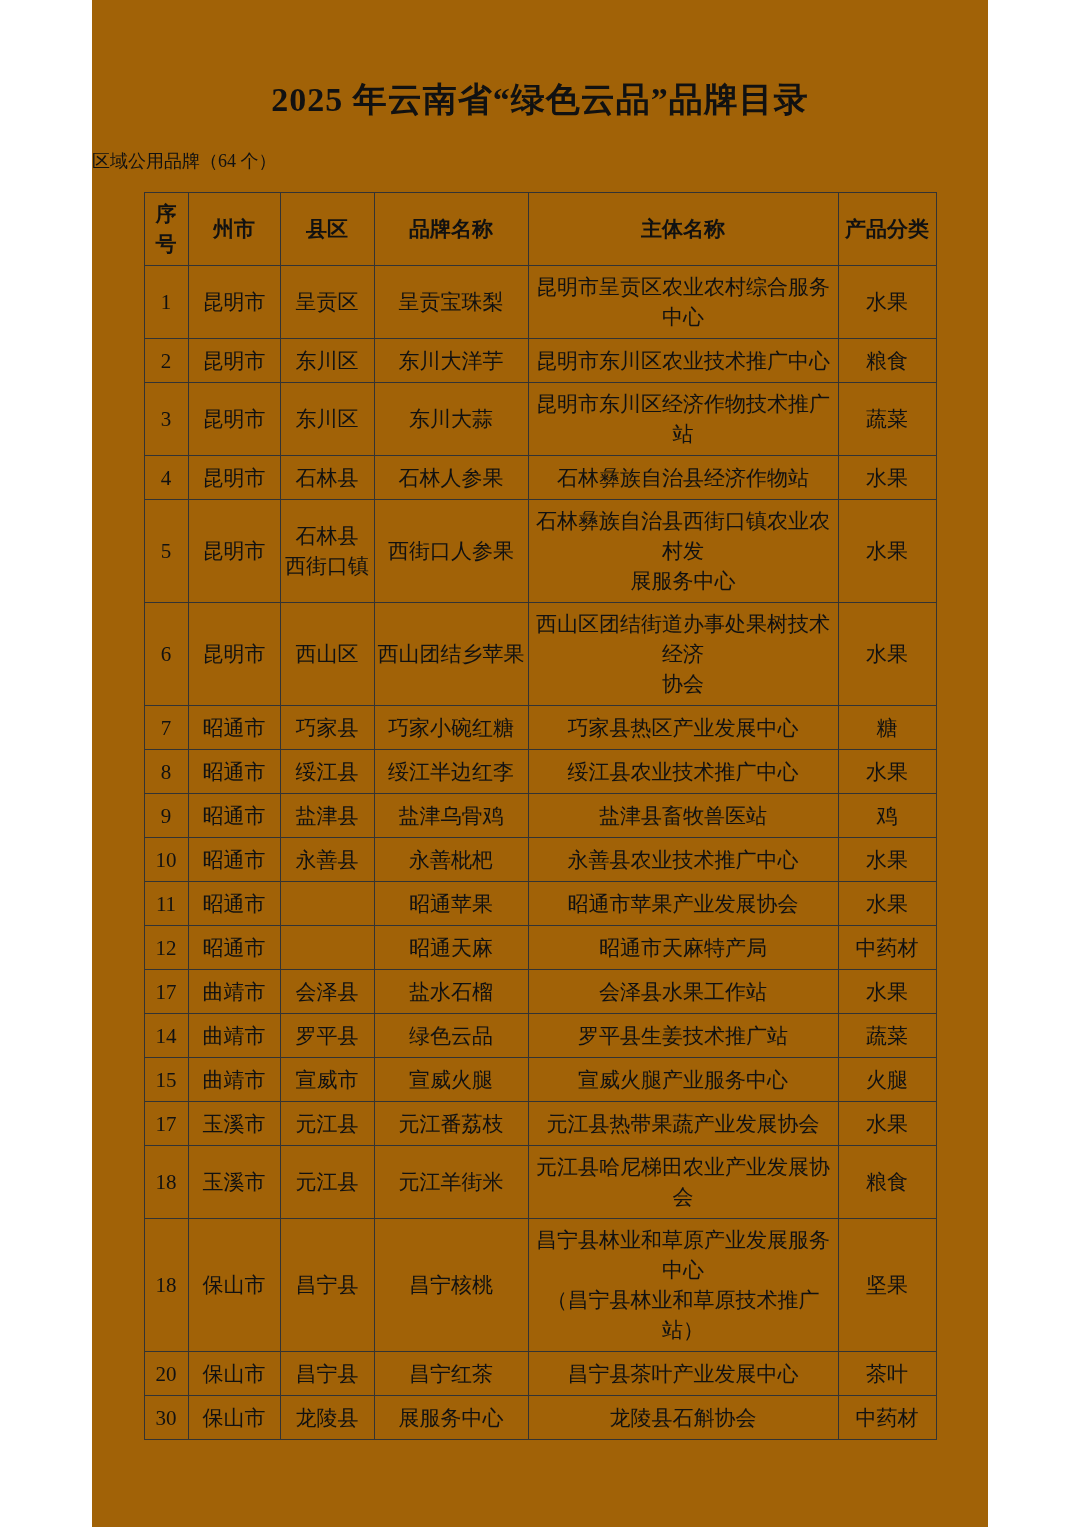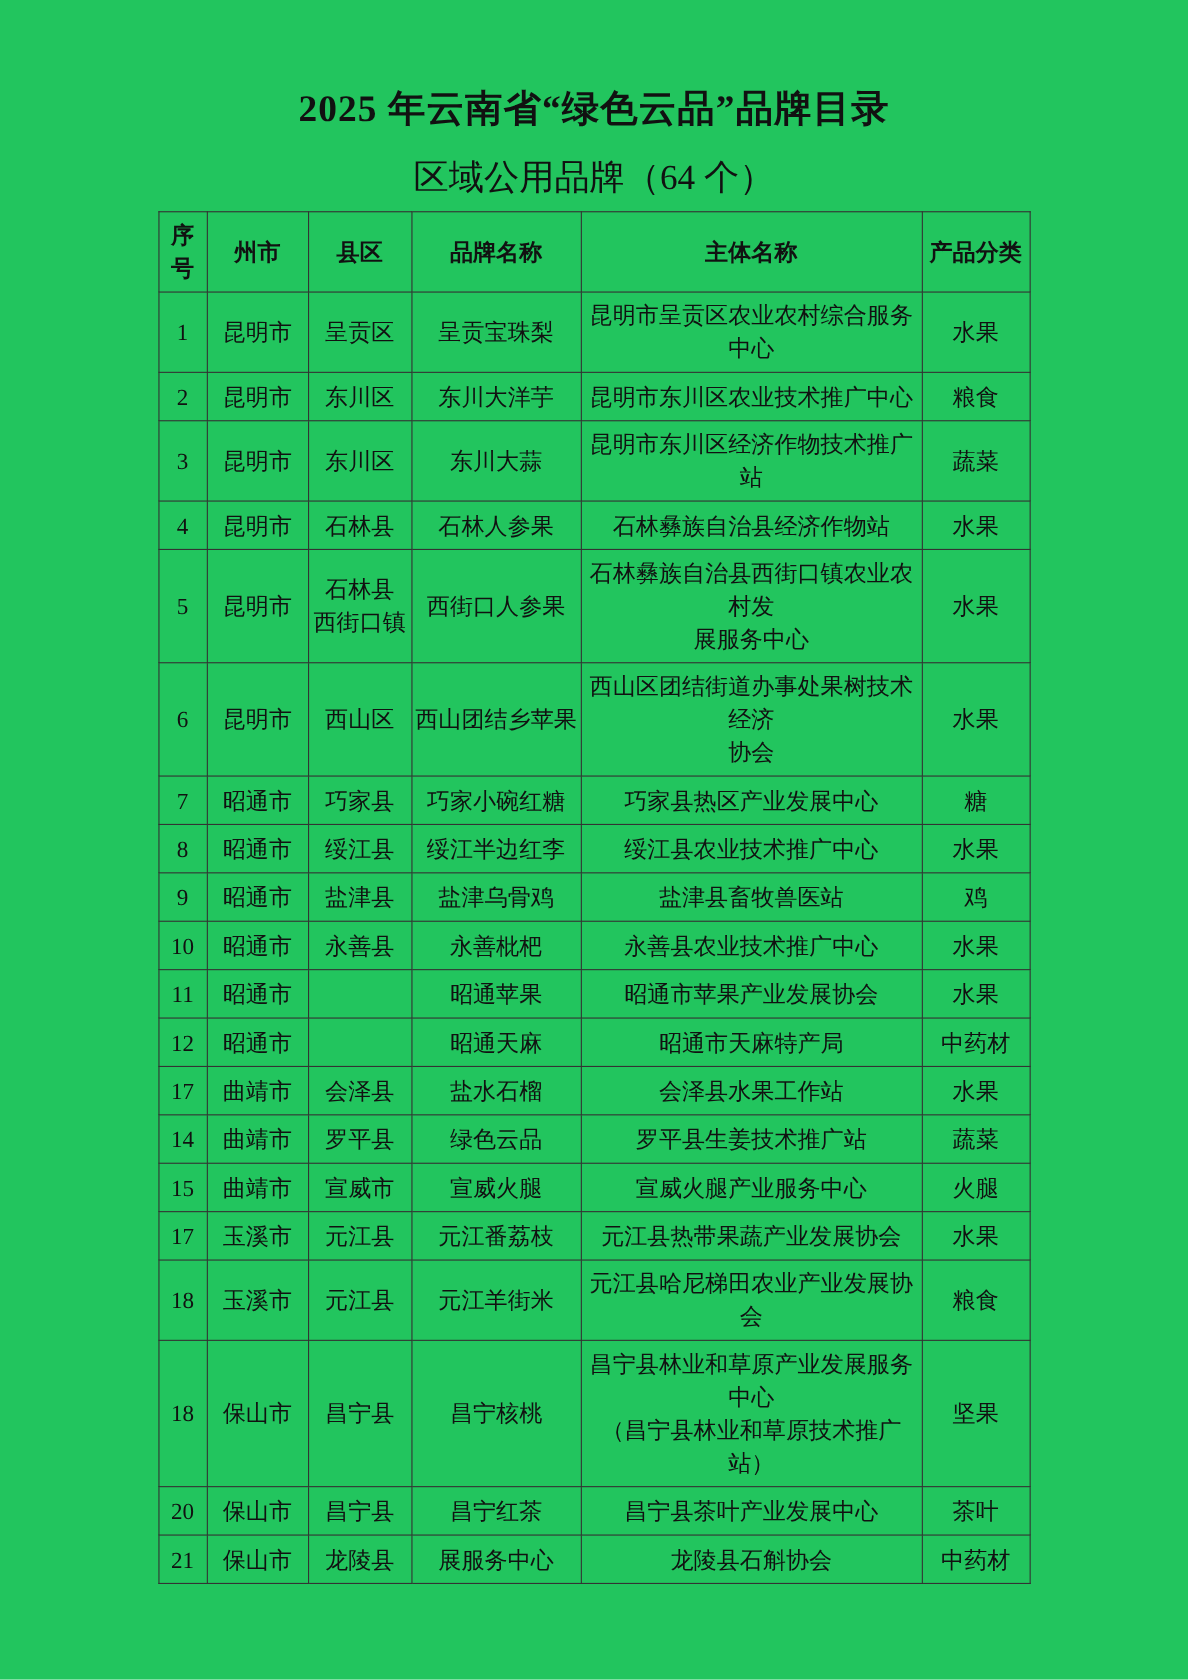--- a/index.html
+++ b/index.html
@@ -3,36 +3,35 @@
 <meta charset="utf-8">
 <style>
   * { margin: 0; padding: 0; box-sizing: border-box; }
   html, body {
     background: #ffffff;
     font-family: "Liberation Serif", "DejaVu Serif", serif;
     color: #111111;
   }
   .page {
     position: relative;
-    width: 1080px;
+    width: 896px;
     height: 1527px;
     margin: 0 auto;
-    background: #22c55e;
+    background: #a16207;
     padding-top: 78px;
   }
   .doc-title {
     text-align: center;
     font-size: 34px;
     font-weight: 600;
     letter-spacing: 1px;
     line-height: 44px;
   }
   .doc-subtitle {
-    text-align: center;
-    font-size: 32px;
+    font-size: 18px;
     font-weight: 500;
     margin-top: 21px;
     line-height: 36px;
   }
   table.catalog {
     width: 792px;
     margin: 13px auto 0 auto;
     border-collapse: collapse;
     table-layout: fixed;
   }
@@ -241,21 +240,21 @@
         </tr>
         <tr>
           <td>20</td>
           <td>保山市</td>
           <td>昌宁县</td>
           <td>昌宁红茶</td>
           <td>昌宁县茶叶产业发展中心</td>
           <td>茶叶</td>
         </tr>
         <tr>
-          <td>21</td>
+          <td>30</td>
           <td>保山市</td>
           <td>龙陵县</td>
           <td>展服务中心</td>
           <td>龙陵县石斛协会</td>
           <td>中药材</td>
         </tr>
       </tbody>
   </table>
 
 </div>

